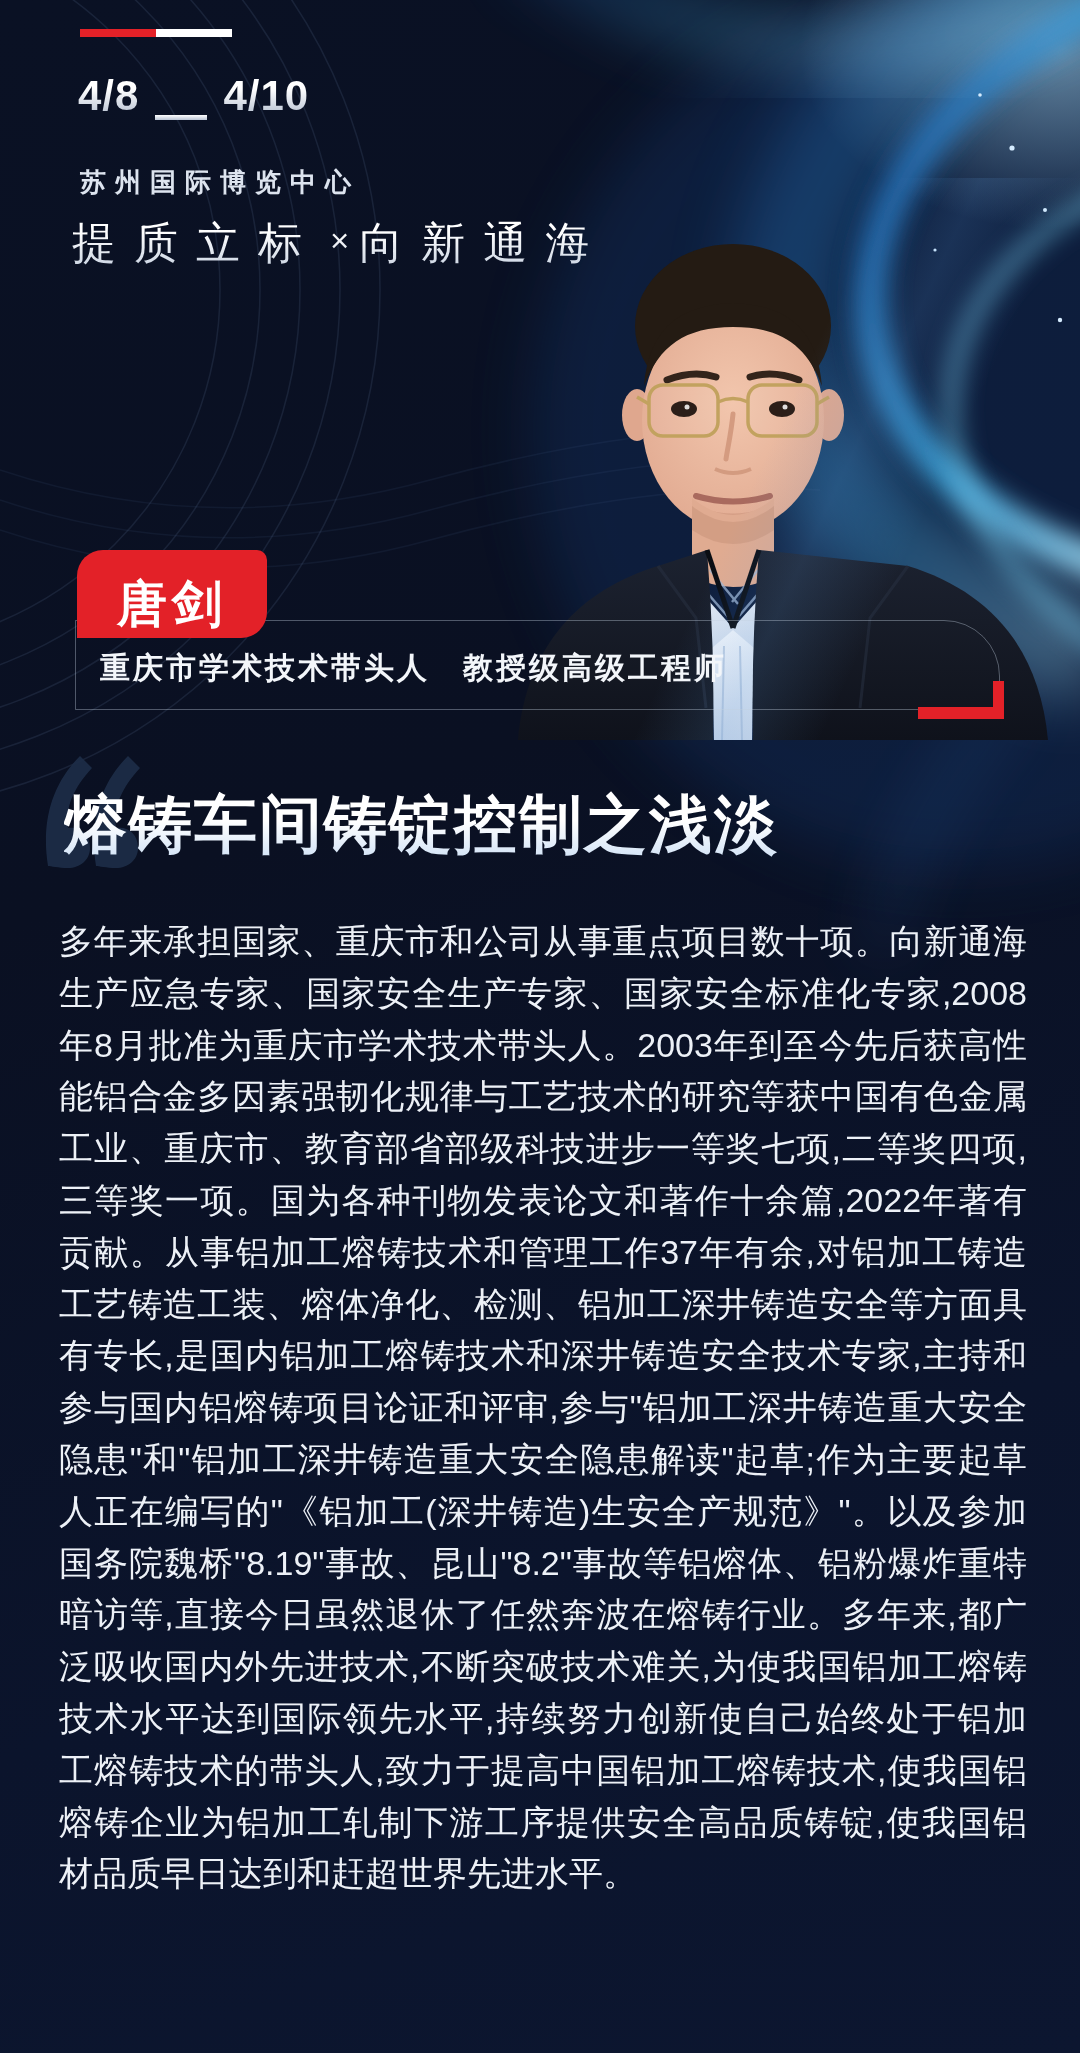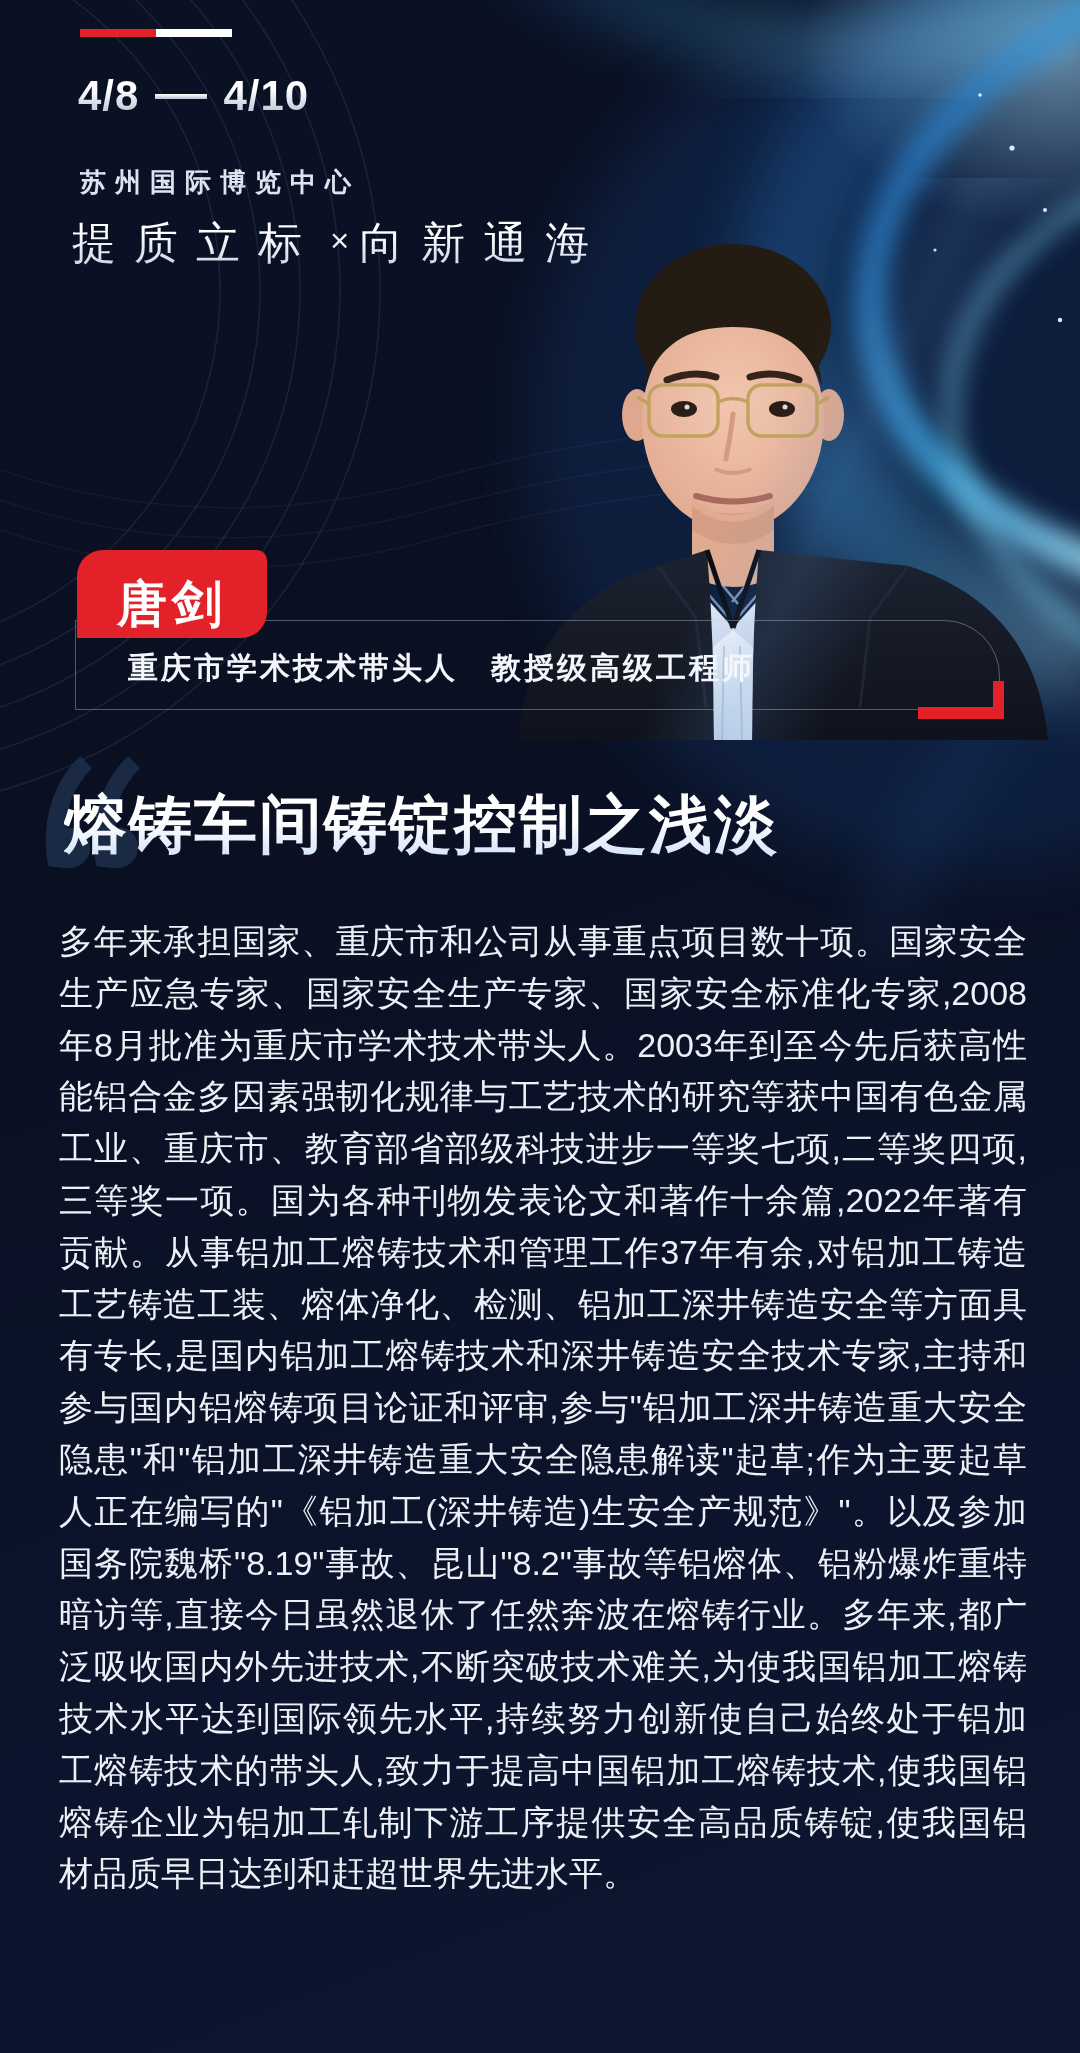--- a/index.html
+++ b/index.html
@@ -8,21 +8,21 @@
     background:linear-gradient(160deg,#0a1124 0%,#0a1022 38%,#0b142c 72%,#0c1630 100%);
     font-family:"Liberation Sans","DejaVu Sans",sans-serif;
     color:#eef1f6;
   }
   .bg-fx{position:absolute;left:0;top:0;z-index:0;pointer-events:none;}
   
   .topbar{position:absolute;left:80px;top:29px;width:152px;height:8px;z-index:3;display:flex;}
   .bar-red{width:76px;height:8px;background:var(--accent-red,#e32128);}
   .bar-white{width:76px;height:8px;background:#ffffff;}
   
-  .date-row{position:absolute;left:78px;top:72px;z-index:3;display:flex;align-items:center;gap:16px;
+  .date-row{position:absolute;left:78px;top:72px;z-index:3;display:flex;align-items:flex-end;gap:16px;
     font-weight:bold;font-size:42px;letter-spacing:1px;}
   .date-txt{background:linear-gradient(180deg,#ffffff 35%,#aab6c9 100%);
     -webkit-background-clip:text;background-clip:text;-webkit-text-fill-color:transparent;}
   .date-dash{display:inline-block;width:52px;height:5px;background:linear-gradient(180deg,#fff,#b9c3d4);}
   .venue{position:absolute;left:80px;top:128px;z-index:3;font-size:26px;font-weight:bold;
     letter-spacing:9px;color:#dde4ef;margin-top:37px;}
   
   .slogan{position:absolute;left:72px;top:214px;z-index:3;font-size:44px;font-weight:500;
     letter-spacing:18px;white-space:nowrap;
     background:linear-gradient(180deg,#ffffff 30%,#c3cede 100%);
@@ -33,21 +33,21 @@
   .beam{position:absolute;left:620px;top:178px;width:460px;height:562px;z-index:2;pointer-events:none;
     background:linear-gradient(115deg,transparent 38%,rgba(96,158,224,.16) 50%,transparent 64%);}
   
   .name-badge{position:absolute;left:77px;top:550px;width:190px;height:88px;z-index:5;
     background:var(--accent-red,#e32128);border-radius:26px 10px 26px 0;
     display:flex;align-items:flex-end;justify-content:center;}
   .name-badge span{font-size:50px;font-weight:800;letter-spacing:5px;color:#ffffff;}
   .title-box{position:absolute;left:75px;top:620px;width:925px;height:90px;z-index:4;
     border:1px solid rgba(195,207,224,.38);border-radius:0 56px 0 0;box-sizing:border-box;}
   .credentials{position:absolute;left:100px;top:648px;z-index:5;font-size:30px;font-weight:600;
-    letter-spacing:3px;color:#f3f6fa;white-space:pre;margin-left:28px;}
+    letter-spacing:3px;color:#f3f6fa;white-space:pre;}
   .corner-bracket{position:absolute;left:918px;top:681px;width:86px;height:38px;z-index:6;
     border-right:11px solid var(--accent-red,#e32128);
     border-bottom:12px solid var(--accent-red,#e32128);box-sizing:border-box;}
   
   .quote-icon{position:absolute;left:40px;top:748px;z-index:3;}
   .talk-title{position:absolute;left:60px;top:778px;z-index:4;margin:4px;font-size:63px;font-weight:900;
     letter-spacing:2px;white-space:nowrap;
     background:linear-gradient(180deg,#ffffff 45%,#c7dcf4 100%);
     -webkit-background-clip:text;background-clip:text;-webkit-text-fill-color:transparent;}
   
@@ -190,21 +190,21 @@
   <div class="credentials">重庆市学术技术带头人　教授级高级工程师</div>
   <div class="corner-bracket"></div>
 
   <svg class="quote-icon" width="100" height="120" viewBox="0 0 100 120" aria-hidden="true">
     <path d="M8,118 C2,80 8,40 40,8 L52,20 C30,44 26,62 28,80 C40,78 50,86 50,100 C50,112 40,120 28,120 C18,120 11,118 8,118 Z" fill="#1c2c47" opacity=".95"></path>
     <path d="M56,118 C50,80 56,40 88,8 L100,20 C78,44 74,62 76,80 C88,78 98,86 98,100 C98,112 88,120 76,120 C66,120 59,118 56,118 Z" fill="#1c2c47" opacity=".95"></path>
   </svg>
   <h1 class="talk-title">熔铸车间铸锭控制之浅淡</h1>
 
   <div class="bio">
-      <div class="bio-line">多年来承担国家、重庆市和公司从事重点项目数十项。国家安全</div>
+      <div class="bio-line">多年来承担国家、重庆市和公司从事重点项目数十项。向新通海</div>
       <div class="bio-line">生产应急专家、国家安全生产专家、国家安全标准化专家,2008</div>
       <div class="bio-line">年8月批准为重庆市学术技术带头人。2003年到至今先后获高性</div>
       <div class="bio-line">能铝合金多因素强韧化规律与工艺技术的研究等获中国有色金属</div>
       <div class="bio-line">工业、重庆市、教育部省部级科技进步一等奖七项,二等奖四项,</div>
       <div class="bio-line">三等奖一项。国为各种刊物发表论文和著作十余篇,2022年著有</div>
       <div class="bio-line">贡献。从事铝加工熔铸技术和管理工作37年有余,对铝加工铸造</div>
       <div class="bio-line">工艺铸造工装、熔体净化、检测、铝加工深井铸造安全等方面具</div>
       <div class="bio-line">有专长,是国内铝加工熔铸技术和深井铸造安全技术专家,主持和</div>
       <div class="bio-line">参与国内铝熔铸项目论证和评审,参与"铝加工深井铸造重大安全</div>
       <div class="bio-line">隐患"和"铝加工深井铸造重大安全隐患解读"起草;作为主要起草</div>

